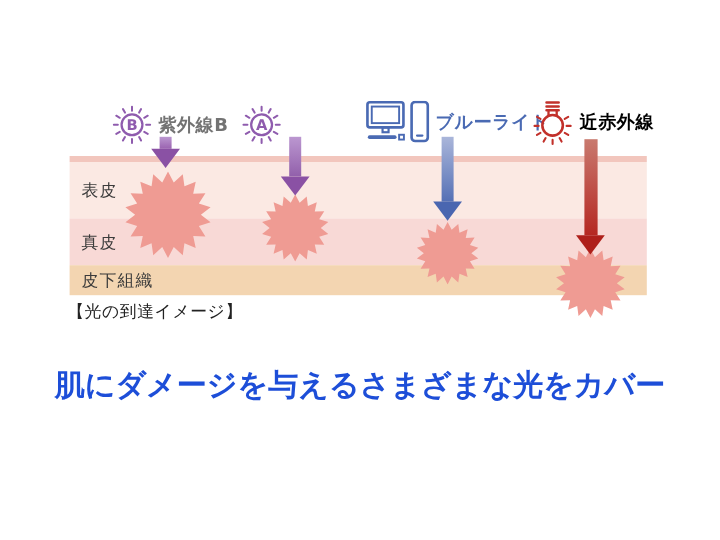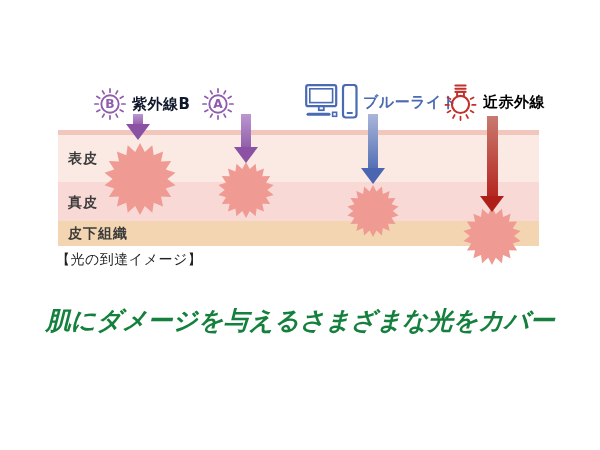--- a/index.html
+++ b/index.html
@@ -7,30 +7,30 @@
     position:relative; width:600px; height:450px; background:#ffffff;
     font-family:"DejaVu Sans","Liberation Sans",sans-serif; overflow:hidden;
   }
   
   .band { position:absolute; left:58px; width:481px; z-index:1; }
   .surface-line { top:130px; height:5px; background:#f2c6bd; }
   .layer-epidermis { top:135px; height:47px; background:#fbe9e3; }
   .layer-dermis { top:182px; height:39px; background:#f8d9d6; }
   .layer-subcutis { top:221px; height:25px; background:#f3d5b1; }
   .layer-label {
-    position:absolute; left:68px; z-index:2; font-size:14px; font-weight:bold;
+    position:absolute; left:68px; z-index:2; font-size:14px; font-weight:normal;
     color:#3b3b3b; letter-spacing:1px; white-space:nowrap;
   }
   .label-epidermis { top:150px; }
   .label-dermis { top:194px; }
   .label-subcutis { top:225px;text-align:center; }
   
   .source { position:absolute; display:flex; align-items:center; gap:5px; z-index:2; }
   .source-label { font-size:15px; font-weight:bold; white-space:nowrap; letter-spacing:0.5px; }
-  .purple { color:#0f172a; }
+  .purple { color:#737373; }
   .blue { color:#4a6ab3; }
   .red { color:#000000; }
   .src-uvb { left:93px; top:87px; }
   .src-uva { left:201px; top:87px; }
   .src-blue { left:305px; top:84px;text-align:right; }
   .src-nir { left:443px; top:83px; }
   .icon { display:block; line-height:0; }
   
   .arrow { position:absolute; display:flex; flex-direction:column; align-items:center; z-index:4; }
   .shaft { width:10px; }
@@ -53,21 +53,21 @@
   .burst-uva { left:218px; top:162px; }
   .burst-blue { left:347px; top:185px; }
   .burst-nir { left:463px; top:207px; }
   
   .caption {
     position:absolute; left:56px; top:251px; z-index:2;
     font-size:14px; font-weight:normal; color:#222; letter-spacing:0.5px;
   }
   .main-title {
     position:absolute; left:0; top:304px; width:100%; z-index:2; text-align:center;
-    font-size:25px; font-weight:bold; color:#15803d; letter-spacing:0px; white-space:nowrap;font-style:italic;
+    font-size:25px; font-weight:bold; color:#1d4ed8; letter-spacing:0px; white-space:nowrap;
   }
 </style>
 </head>
 <body>
 
 <div class="stage">
 
   <div class="band surface-line"></div>
   <div class="band layer-epidermis"></div>
   <div class="band layer-dermis"></div>

